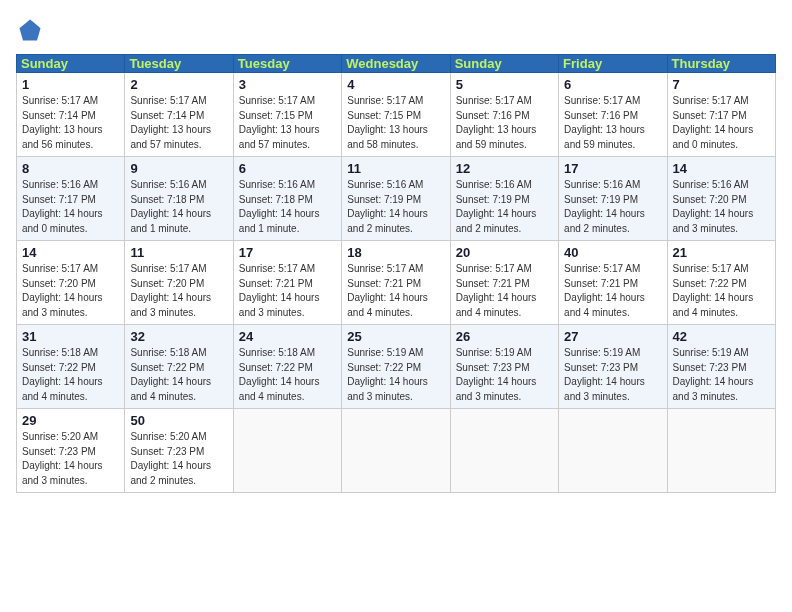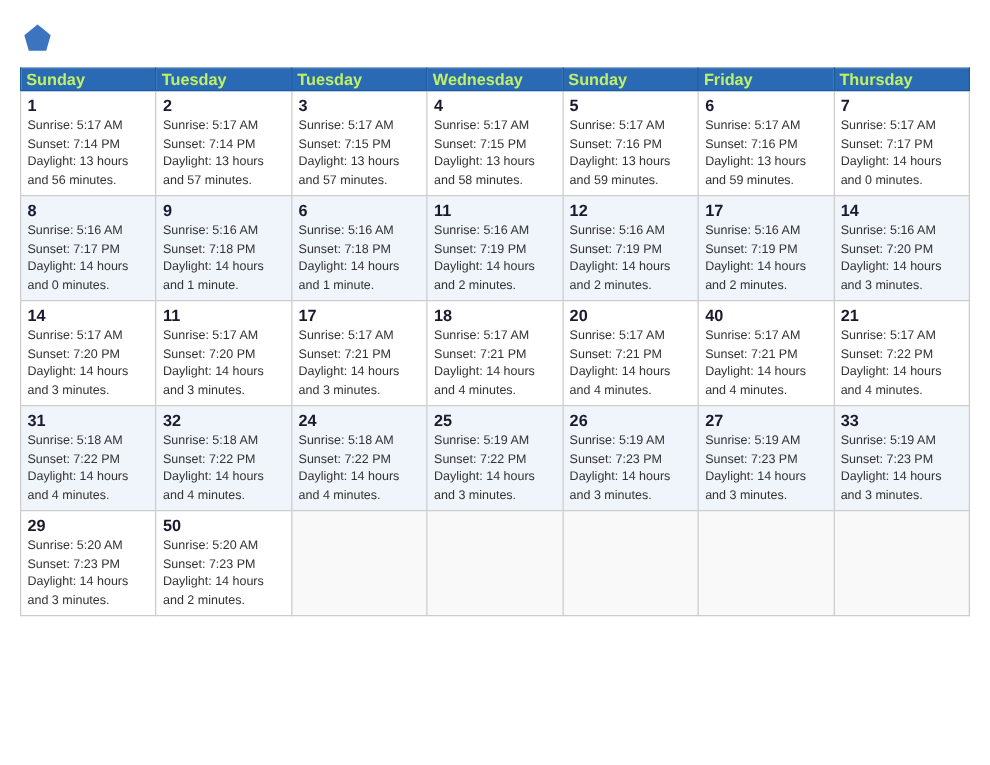--- a/index.html
+++ b/index.html
@@ -232,21 +232,21 @@
   </td>
         <td>
     <span class="day-num">26</span>
     <div class="day-info">Sunrise: 5:19 AM<br>Sunset: 7:23 PM<br>Daylight: 14 hours<br>and 3 minutes.</div>
   </td>
         <td>
     <span class="day-num">27</span>
     <div class="day-info">Sunrise: 5:19 AM<br>Sunset: 7:23 PM<br>Daylight: 14 hours<br>and 3 minutes.</div>
   </td>
         <td>
-    <span class="day-num">33</span>
+    <span class="day-num">42</span>
     <div class="day-info">Sunrise: 5:19 AM<br>Sunset: 7:23 PM<br>Daylight: 14 hours<br>and 3 minutes.</div>
   </td>
       </tr>
       <tr class="last-row">
         <td>
     <span class="day-num">29</span>
     <div class="day-info">Sunrise: 5:20 AM<br>Sunset: 7:23 PM<br>Daylight: 14 hours<br>and 3 minutes.</div>
   </td>
         <td>
     <span class="day-num">50</span>

